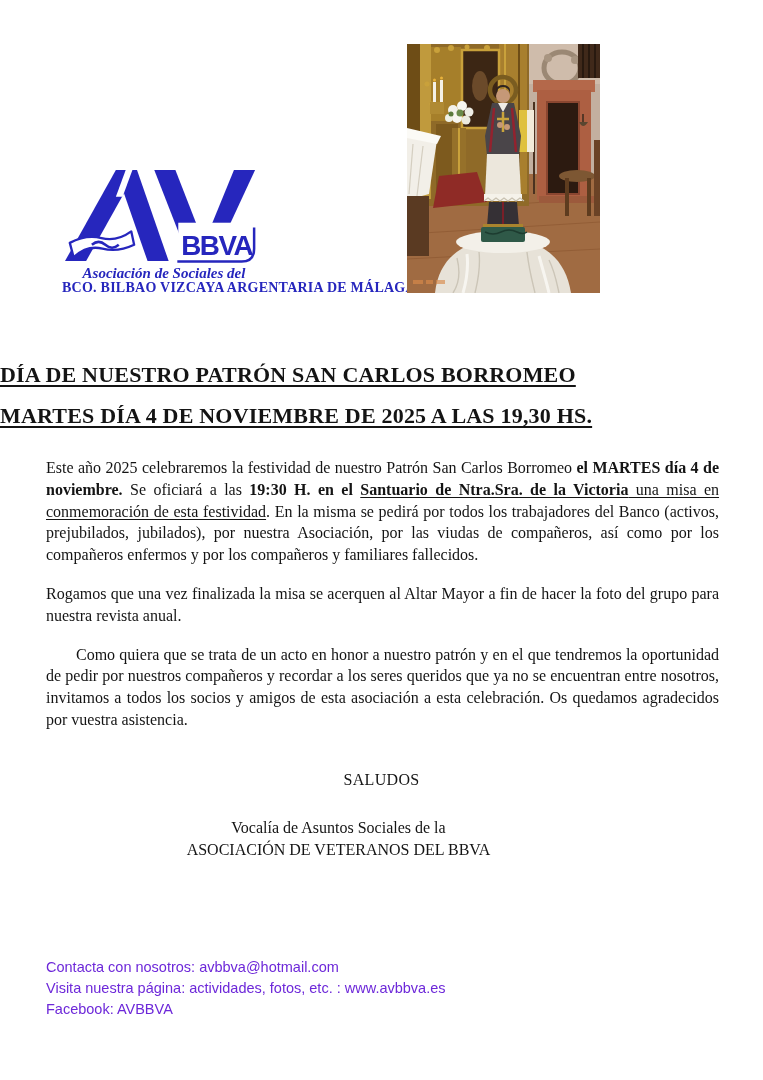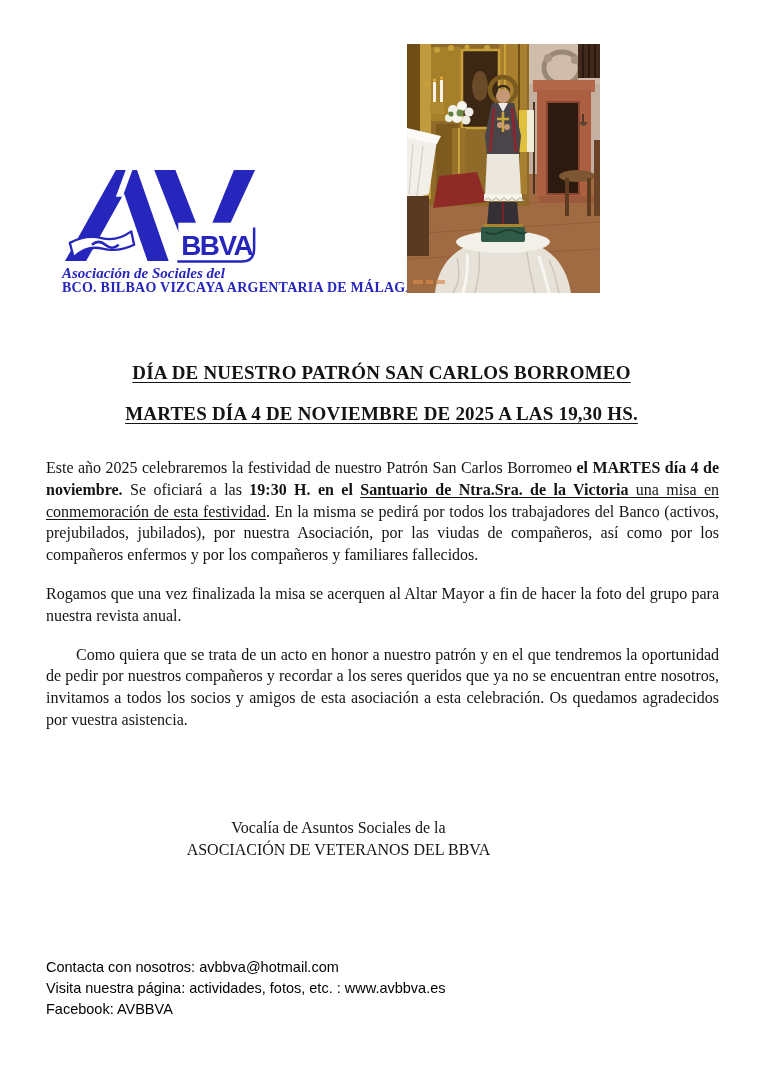--- a/index.html
+++ b/index.html
@@ -2,37 +2,37 @@
 <html><head>
 <meta charset="utf-8">
 <style>
   html,body{margin:0;padding:0;background:#e8e8e8;}
   .page{
     position:relative;width:763px;height:1080px;background:#ffffff;
     font-family:"Liberation Serif", serif;color:#141414;overflow:hidden;
     margin:0 auto;
   }
   
-  .logo-block{position:absolute;left:62px;top:168px;width:204px;}
+  .logo-block{position:absolute;left:62px;top:168px;width:204px;text-align:center;}
   .logo-glyph{display:block;width:198px;height:96px;}
   .logo-org1{
     font-family:"Liberation Serif", serif;font-style:italic;font-weight:bold;
     font-size:15px;color:#2626bd;margin-top:2px;white-space:nowrap;line-height:15px;
   }
   .logo-org2{
     font-family:"Liberation Serif", serif;font-weight:bold;
     font-size:14px;color:#2626bd;letter-spacing:.25px;margin-top:2px;white-space:nowrap;line-height:10px;
   }
   
   .photo-frame{position:absolute;left:407px;top:44px;width:193px;height:249px;}
   .photo-frame svg{display:block;width:193px;height:249px;}
   
   .title-line{
-    position:absolute;left:0;width:763px;text-align:center;
-    font-weight:bold;font-size:19px;letter-spacing:.2px;
+    position:absolute;left:0;width:763px;text-align:left;
+    font-weight:bold;font-size:22px;letter-spacing:.2px;
     text-decoration:underline;text-underline-offset:3px;
   }
   .title-line1{top:362px;}
   .title-line2{top:403px;}
   
   .doc-body{
     position:absolute;left:46px;top:457px;width:673px;
     font-size:16px;line-height:21.8px;text-align:justify;
   }
   .doc-body p{margin:0 0 17px 0;}
@@ -44,21 +44,21 @@
     font-size:16px;letter-spacing:.3px;
   }
   .signature{
     position:absolute;left:0;top:817px;width:677px;text-align:center;
     font-size:16px;line-height:21.5px;
   }
   
   .footer{
     position:absolute;left:46px;top:957px;
     font-family:"Liberation Sans", sans-serif;
-    font-size:14.5px;line-height:21px;color:#000000;
+    font-size:14.5px;line-height:21px;color:#6d28d9;
   }
   .footer div{white-space:nowrap;}
 </style>
 </head>
 <body>
 
 <div class="page">
 
   <div class="logo-block">
     <svg class="logo-glyph" viewBox="0 0 200 100" aria-hidden="true">
@@ -230,20 +230,21 @@
 
   <div class="title-line title-line1">DÍA DE NUESTRO PATRÓN SAN CARLOS BORROMEO</div>
   <div class="title-line title-line2">MARTES DÍA 4 DE NOVIEMBRE DE 2025 A LAS 19,30 HS.</div>
 
   <div class="doc-body">
     <p><span>Este año 2025 celebraremos la festividad de nuestro Patrón San Carlos Borromeo </span><span class="b">el MARTES día 4 de noviembre.</span><span> Se oficiará a las </span><span class="b">19:30 H. en el </span><span class="b u">Santuario de Ntra.Sra. de la Victoria</span><span class="u"> una misa en conmemoración de esta festividad</span><span>. En la misma se pedirá por todos los trabajadores del Banco (activos, prejubilados, jubilados), por nuestra Asociación, por las viudas de compañeros, así como por los compañeros enfermos y por los compañeros y familiares fallecidos.</span></p>
     <p>Rogamos que una vez finalizada la misa se acerquen al Altar Mayor a fin de hacer la foto del grupo para nuestra revista anual.</p>
     <p class="indented">Como quiera que se trata de un acto en honor a nuestro patrón y en el que tendremos la oportunidad de pedir por nuestros compañeros y recordar a los seres queridos que ya no se encuentran entre nosotros, invitamos a todos los socios y amigos de esta asociación a esta celebración. Os quedamos agradecidos por vuestra asistencia.</p>
   </div>
 
+  <div class="closing">SALUDOS</div>
 
   <div class="signature">
     <div>Vocalía de Asuntos Sociales de la</div>
     <div>ASOCIACIÓN DE VETERANOS DEL BBVA</div>
   </div>
 
   <div class="footer">
     <div>Contacta con nosotros: avbbva@hotmail.com</div>
     <div>Visita nuestra página: actividades, fotos, etc. : www.avbbva.es</div>
     <div>Facebook: AVBBVA</div>

